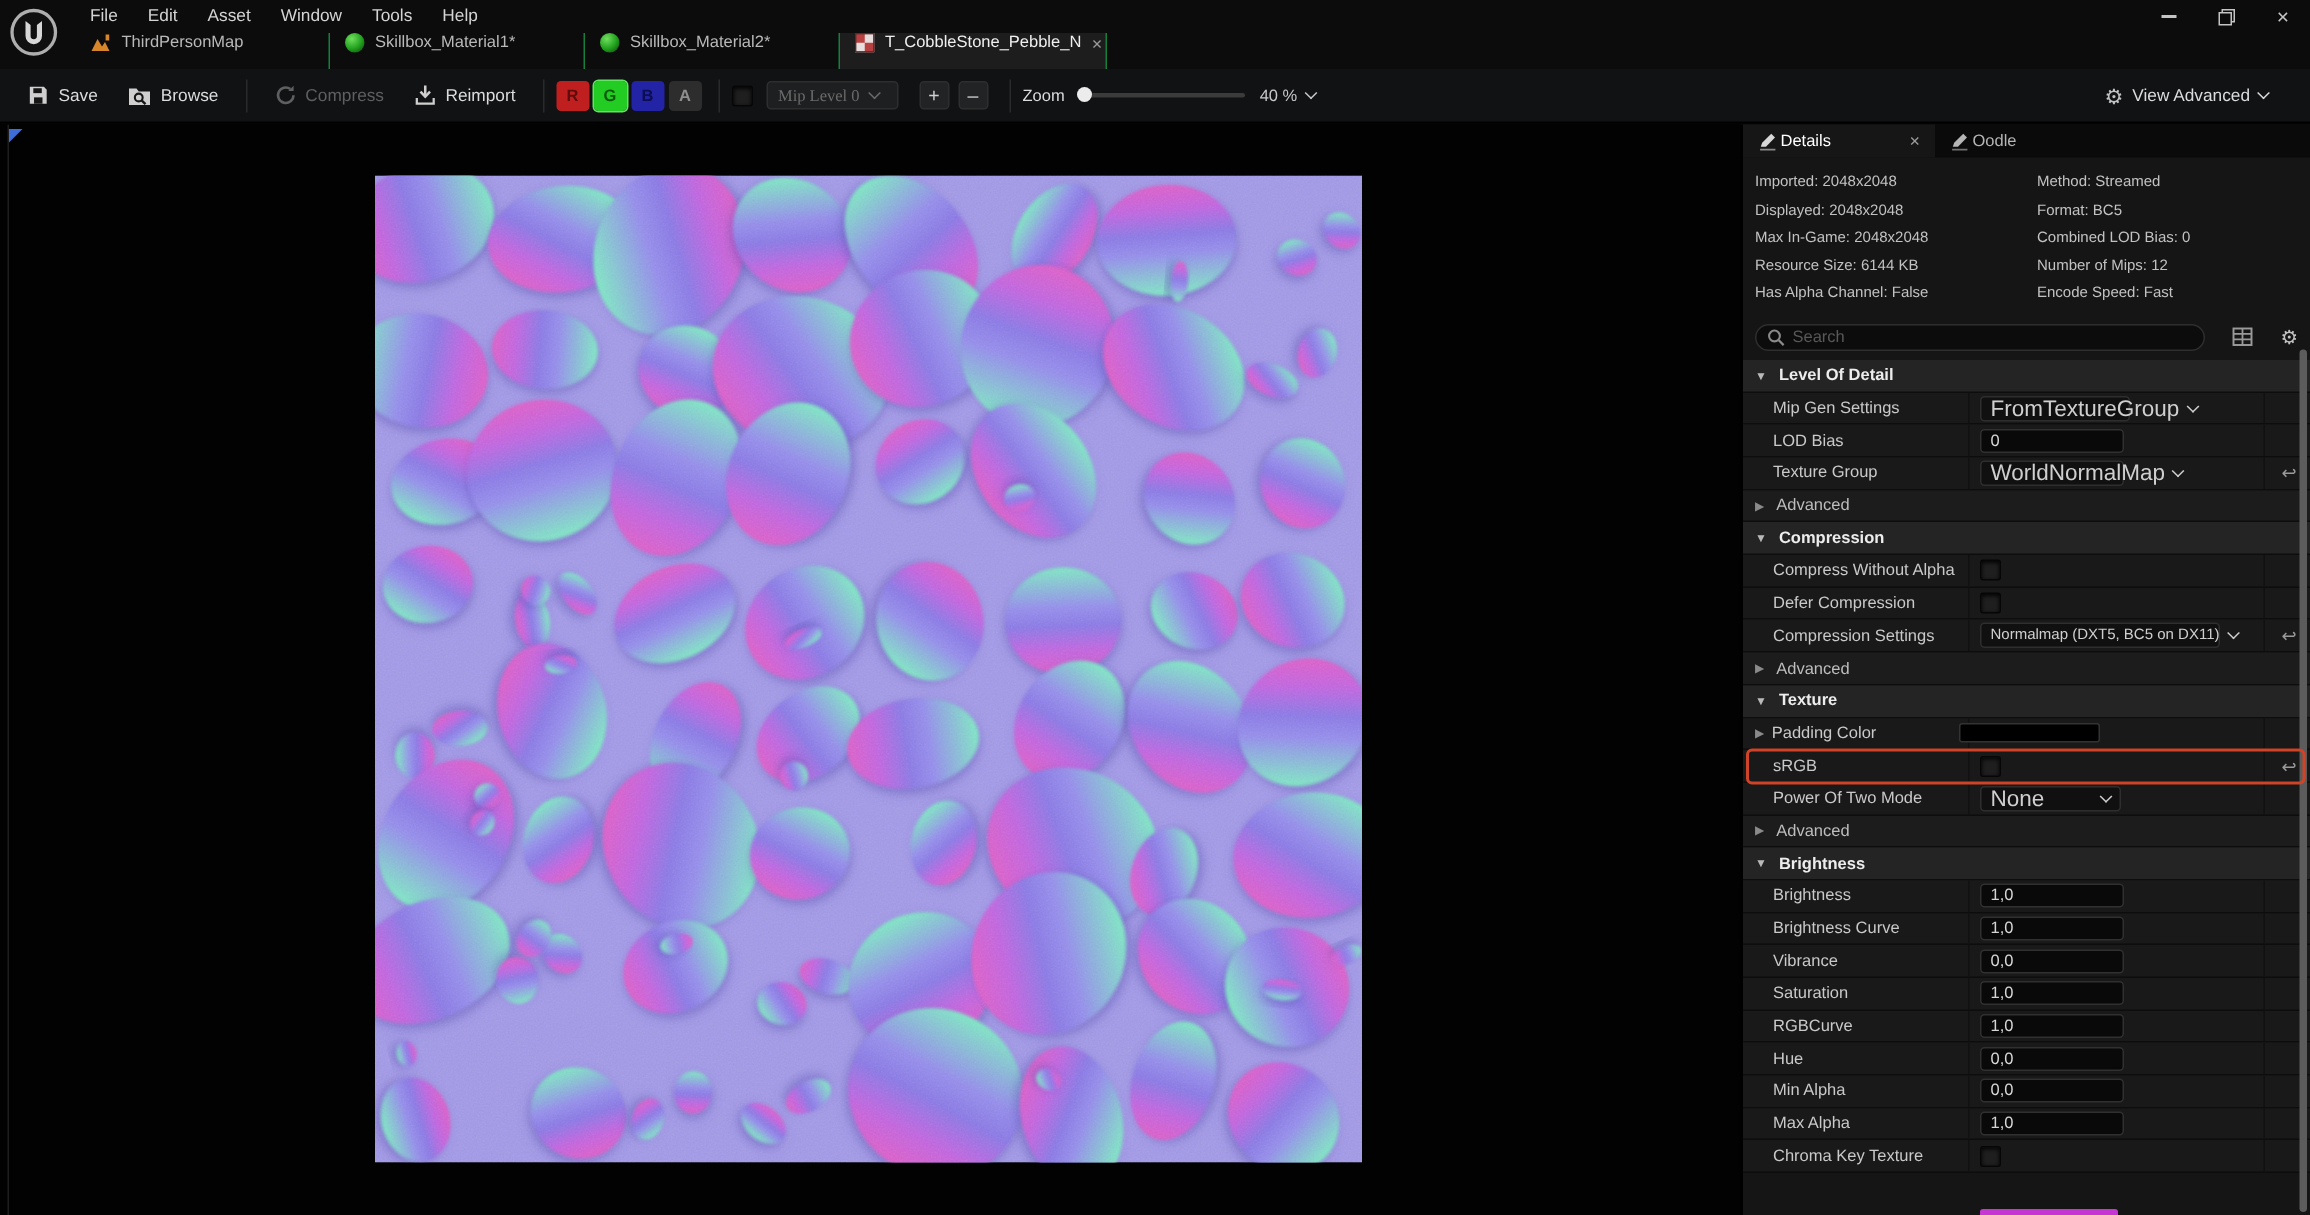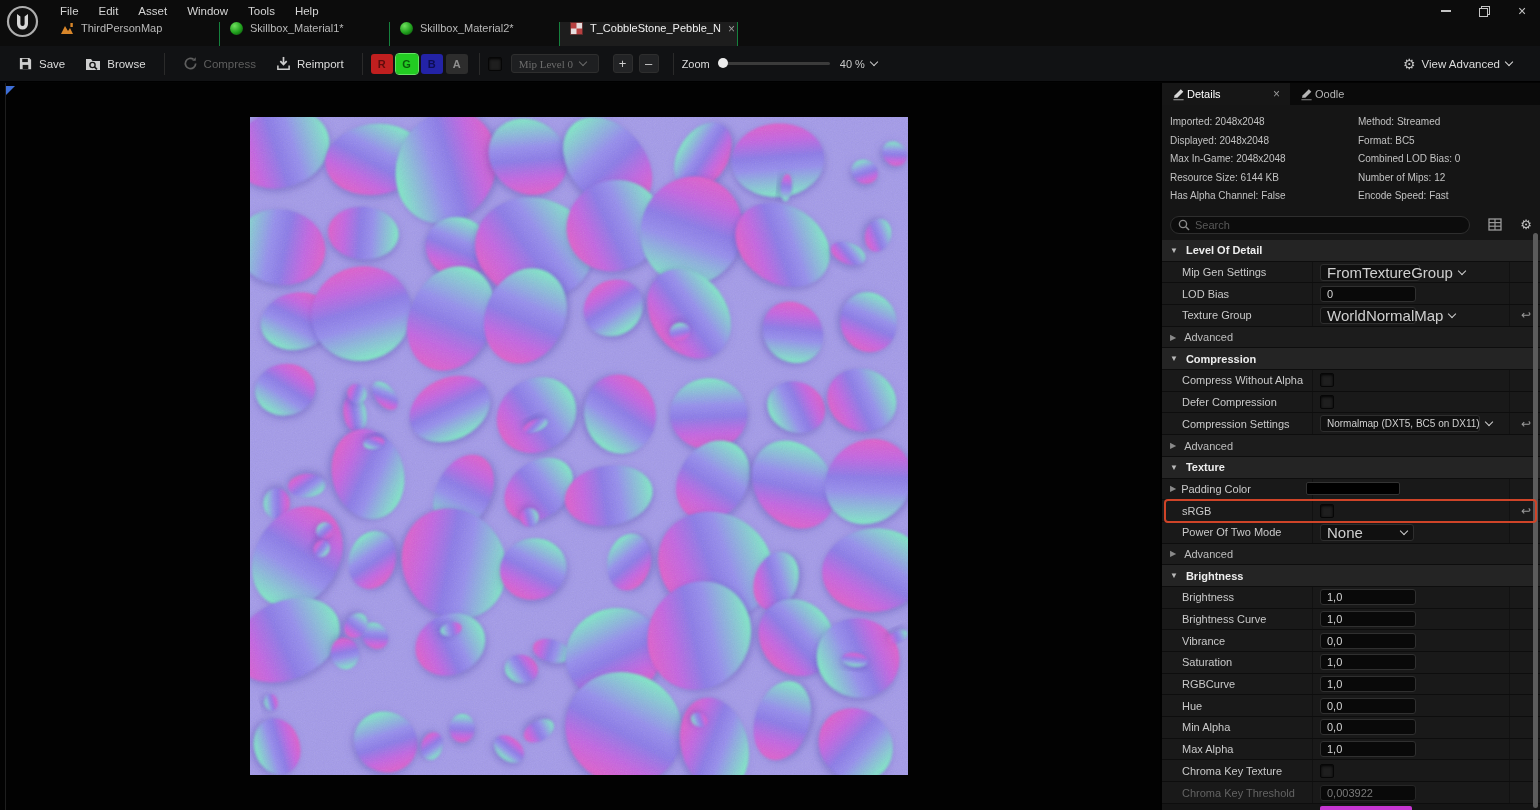--- a/index.html
+++ b/index.html
@@ -604,24 +604,18 @@
       <div class="pvalue">
           <div class="vfield">1,0</div>
         </div>
     </div>
     <div class="prow">
       <span class="plabel">Chroma Key Texture</span>
       <div class="pvalue">
           <span class="checkbox"></span>
         </div>
     </div>
-    <div class="prow disabled">
-      <span class="plabel">Chroma Key Threshold</span>
-      <div class="pvalue">
-          <div class="vfield">0,003922</div>
-        </div>
-    </div>
 
   </div>
 
   <div class="chroma-sliver"></div>
   <div class="panel-scrollbar"></div>
 </div>
 
 </body></html>

